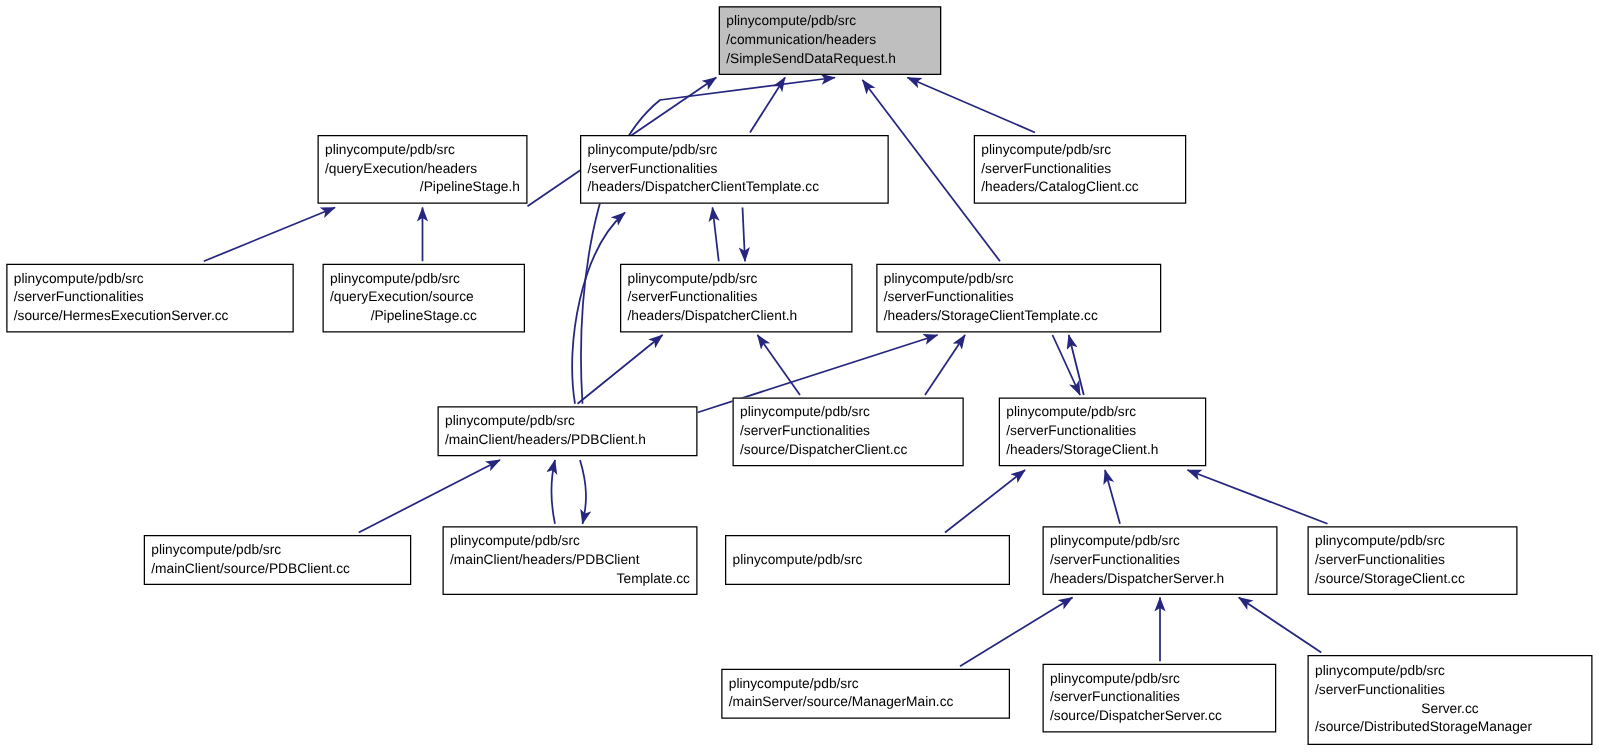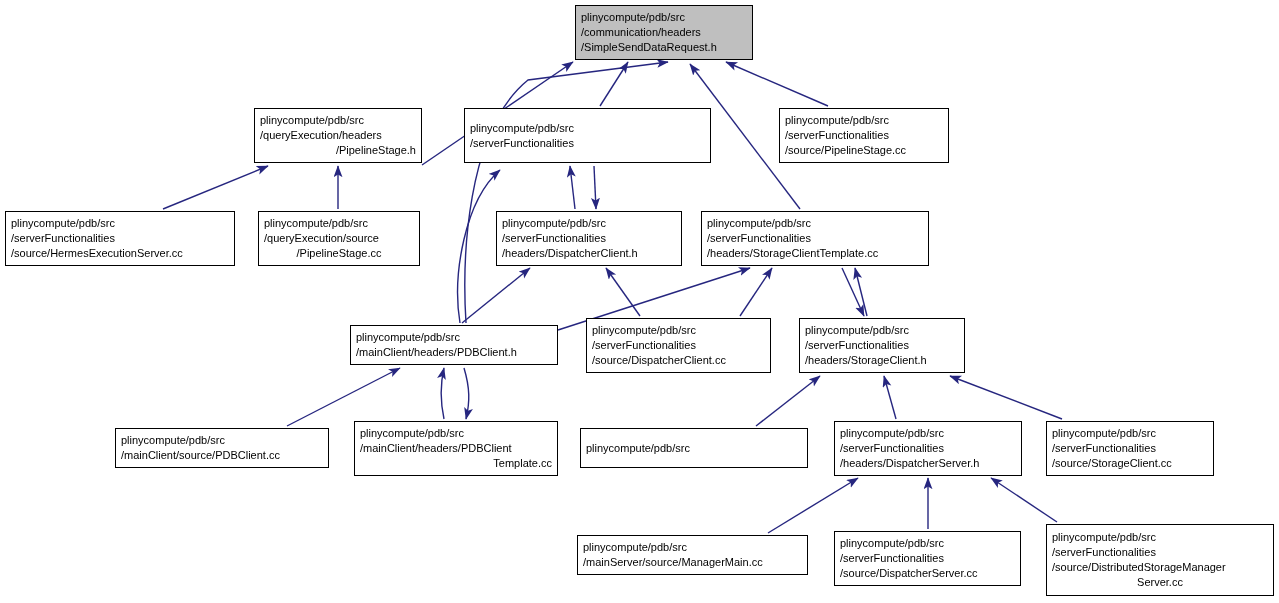--- a/index.html
+++ b/index.html
@@ -79,31 +79,31 @@
         <path d="M 896,419 L 884,376" fill="none" stroke="#26267f" stroke-width="1.4" marker-end="url(#arrowhead)"></path>
         <path d="M 1062,419 L 950,376" fill="none" stroke="#26267f" stroke-width="1.4" marker-end="url(#arrowhead)"></path>
         <path d="M 768,533 L 858,478" fill="none" stroke="#26267f" stroke-width="1.4" marker-end="url(#arrowhead)"></path>
         <path d="M 928,529 L 928,478" fill="none" stroke="#26267f" stroke-width="1.4" marker-end="url(#arrowhead)"></path>
         <path d="M 1057,522 L 991,478" fill="none" stroke="#26267f" stroke-width="1.4" marker-end="url(#arrowhead)"></path>
       </g>
   </svg>
   <div id="nodes-group">
       <div class="node root" style="left: 575px; top: 5px; width: 178px; height: 55px;"><span class="ln">plinycompute/pdb/src</span><span class="ln">/communication/headers</span><span class="ln">/SimpleSendDataRequest.h</span></div>
       <div class="node" style="left: 254px; top: 108px; width: 168px; height: 55px;"><span class="ln">plinycompute/pdb/src</span><span class="ln">/queryExecution/headers</span><span class="ln" style="text-align: right;">/PipelineStage.h</span></div>
-      <div class="node" style="left: 464px; top: 108px; width: 247px; height: 55px;"><span class="ln">plinycompute/pdb/src</span><span class="ln">/serverFunctionalities</span></div>
-      <div class="node" style="left: 779px; top: 108px; width: 170px; height: 55px;"><span class="ln">plinycompute/pdb/src</span><span class="ln">/serverFunctionalities</span><span class="ln">/source/PipelineStage.cc</span></div>
+      <div class="node" style="left: 464px; top: 108px; width: 247px; height: 55px;"><span class="ln">plinycompute/pdb/src</span><span class="ln">/serverFunctionalities</span><span class="ln">/headers/DispatcherClientTemplate.cc</span></div>
+      <div class="node" style="left: 779px; top: 108px; width: 170px; height: 55px;"><span class="ln">plinycompute/pdb/src</span><span class="ln">/serverFunctionalities</span><span class="ln">/headers/CatalogClient.cc</span></div>
       <div class="node" style="left: 5px; top: 211px; width: 230px; height: 55px;"><span class="ln">plinycompute/pdb/src</span><span class="ln">/serverFunctionalities</span><span class="ln">/source/HermesExecutionServer.cc</span></div>
       <div class="node" style="left: 258px; top: 211px; width: 162px; height: 55px;"><span class="ln">plinycompute/pdb/src</span><span class="ln">/queryExecution/source</span><span class="ln" style="text-align: center;">/PipelineStage.cc</span></div>
       <div class="node" style="left: 496px; top: 211px; width: 186px; height: 55px;"><span class="ln">plinycompute/pdb/src</span><span class="ln">/serverFunctionalities</span><span class="ln">/headers/DispatcherClient.h</span></div>
       <div class="node" style="left: 701px; top: 211px; width: 228px; height: 55px;"><span class="ln">plinycompute/pdb/src</span><span class="ln">/serverFunctionalities</span><span class="ln">/headers/StorageClientTemplate.cc</span></div>
       <div class="node" style="left: 350px; top: 325px; width: 208px; height: 40px;"><span class="ln">plinycompute/pdb/src</span><span class="ln">/mainClient/headers/PDBClient.h</span></div>
       <div class="node" style="left: 586px; top: 318px; width: 185px; height: 55px;"><span class="ln">plinycompute/pdb/src</span><span class="ln">/serverFunctionalities</span><span class="ln">/source/DispatcherClient.cc</span></div>
       <div class="node" style="left: 799px; top: 318px; width: 166px; height: 55px;"><span class="ln">plinycompute/pdb/src</span><span class="ln">/serverFunctionalities</span><span class="ln">/headers/StorageClient.h</span></div>
       <div class="node" style="left: 115px; top: 428px; width: 214px; height: 40px;"><span class="ln">plinycompute/pdb/src</span><span class="ln">/mainClient/source/PDBClient.cc</span></div>
       <div class="node" style="left: 354px; top: 421px; width: 204px; height: 55px;"><span class="ln">plinycompute/pdb/src</span><span class="ln">/mainClient/headers/PDBClient</span><span class="ln" style="text-align: right;">Template.cc</span></div>
       <div class="node" style="left: 580px; top: 428px; width: 228px; height: 40px;"><span class="ln">plinycompute/pdb/src</span></div>
       <div class="node" style="left: 834px; top: 421px; width: 188px; height: 55px;"><span class="ln">plinycompute/pdb/src</span><span class="ln">/serverFunctionalities</span><span class="ln">/headers/DispatcherServer.h</span></div>
       <div class="node" style="left: 1046px; top: 421px; width: 168px; height: 55px;"><span class="ln">plinycompute/pdb/src</span><span class="ln">/serverFunctionalities</span><span class="ln">/source/StorageClient.cc</span></div>
       <div class="node" style="left: 577px; top: 535px; width: 231px; height: 40px;"><span class="ln">plinycompute/pdb/src</span><span class="ln">/mainServer/source/ManagerMain.cc</span></div>
       <div class="node" style="left: 834px; top: 531px; width: 187px; height: 55px;"><span class="ln">plinycompute/pdb/src</span><span class="ln">/serverFunctionalities</span><span class="ln">/source/DispatcherServer.cc</span></div>
-      <div class="node" style="left: 1046px; top: 524px; width: 228px; height: 72px;"><span class="ln">plinycompute/pdb/src</span><span class="ln">/serverFunctionalities</span><span class="ln">/source/DistributedStorageManager</span><span class="ln" style="text-align: center;">Server.cc</span></div>
+      <div class="node" style="left: 1046px; top: 524px; width: 228px; height: 72px;"><span class="ln">plinycompute/pdb/src</span><span class="ln">/serverFunctionalities</span><span class="ln" style="text-align: center;">Server.cc</span><span class="ln">/source/DistributedStorageManager</span></div>
     </div>
 </div>
 
 </body></html>

